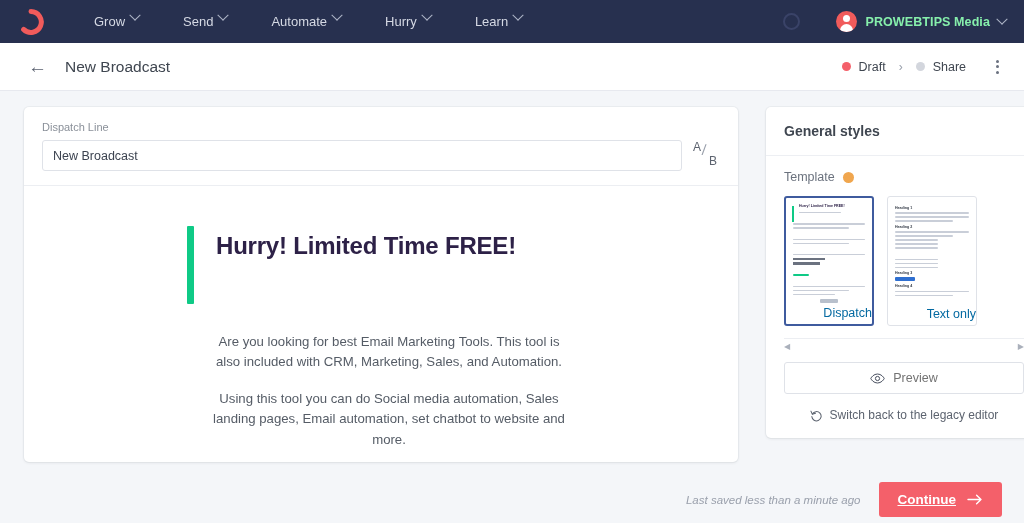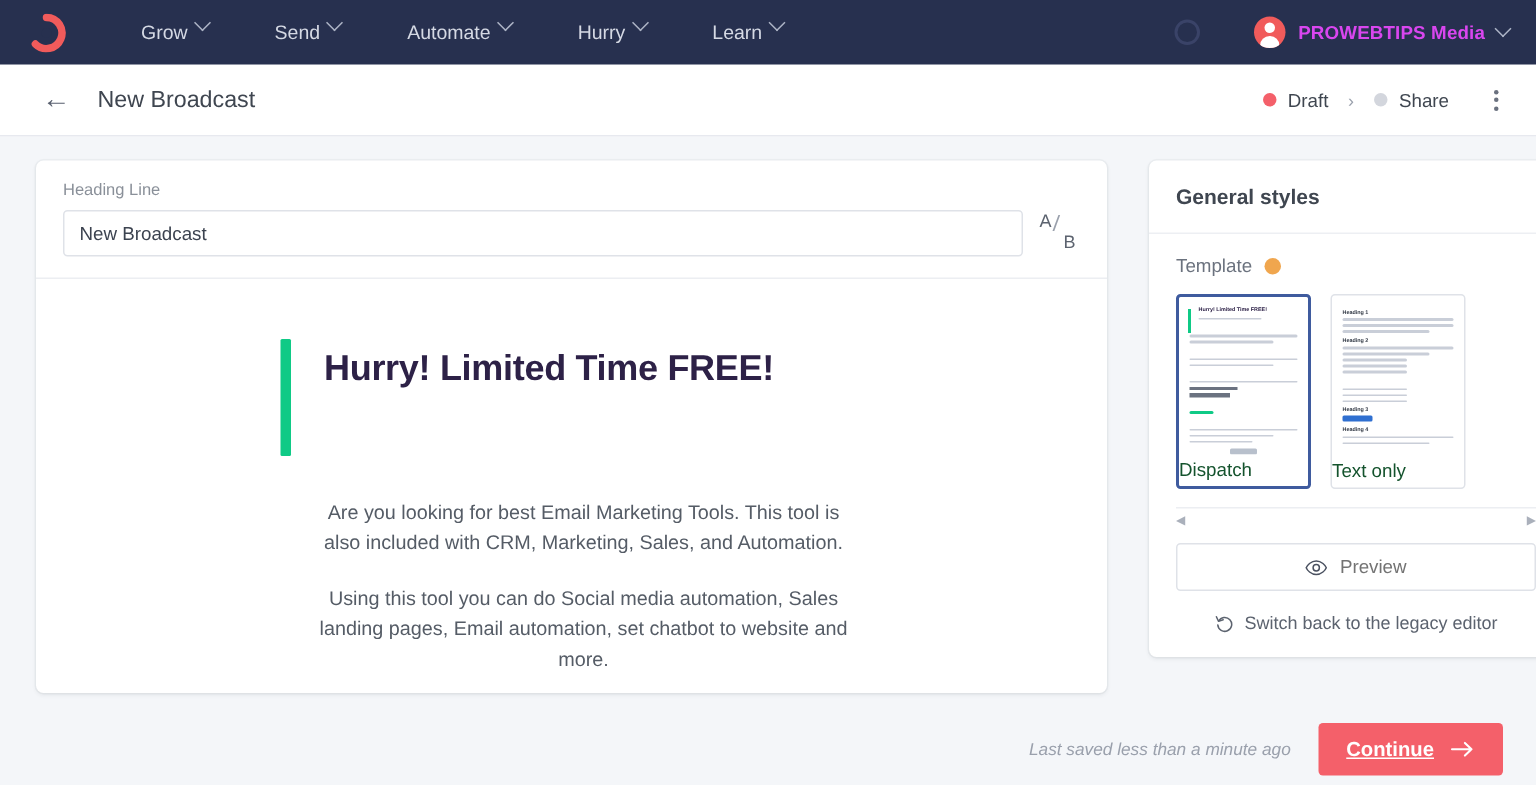--- a/index.html
+++ b/index.html
@@ -71,21 +71,21 @@
   .avatar::before {
     content:''; position:absolute;
     width:7px; height:7px; border-radius:50%;
     background:#fff; left:7px; top:4px;
   }
   .avatar::after {
     content:''; position:absolute;
     width:13px; height:8px; border-radius:7px 7px 0 0;
     background:#fff; left:4px; top:13px;
   }
-  .user-name { color:#d946ef; font-size:12.5px; font-weight:600; letter-spacing:.1px; }
+  .user-name { color:#86efac; font-size:12.5px; font-weight:600; letter-spacing:.1px; }
 
   
   .subheader {
     height: 48px;
     background:#fff;
     border-bottom:1px solid #e7e9ef;
     display:flex; align-items:center;
     padding: 0 16px 0 28px;
   }
   .back-arrow {
@@ -180,21 +180,21 @@
   .thumbs { display:flex; gap:13px; }
   .thumb {
     width:90px; height:130px; background:#fff;
     border:1px solid #dfe2e8; border-radius:3px;
     position:relative; overflow:hidden; cursor:pointer;
     display:flex; flex-direction:column;
   }
   .thumb.selected { border:2px solid #3f5b9e; }
   .thumb-caption {
     position:absolute; bottom:4px; left:0; right:0;
-    text-align:left; font-size:12.5px; color:#14532d;
+    text-align:right; font-size:12.5px; color:#0369a1;
     background:#fff; padding-top:3px;
   }
   .mini { padding:6px 7px 0 7px; }
   .mini-green { width:2px; background:#0fca86; position:absolute; left:6px; top:8px; height:16px; }
   .mini-title { font-size:3.6px; font-weight:bold; color:#2d2147; margin-left:6px; line-height:1.5; }
   .mini-line { height:1.6px; background:#c9ced8; margin:2.4px 0; border-radius:1px; }
   .mini-line.sh { width:58%; }
   .mini-line.md { width:78%; }
   .mini-gap { height:5px; }
   .mini-bold { height:2.2px; background:#6b7280; width:45%; margin:2.4px 0; }
@@ -304,21 +304,21 @@
       </div>
   </div>
 </div>
 
 <div class="workspace">
 
   <div class="editor-card">
 
     <div class="subject-zone">
       <div class="subject-col">
-        <span class="subject-label">Heading Line</span>
+        <span class="subject-label">Dispatch Line</span>
         <input class="subject-input" type="text" value="New Broadcast" style="">
       </div>
       <div class="ab-toggle">
         <span class="ab-a">A</span>
         <span class="ab-slash">/</span>
         <span class="ab-b">B</span>
       </div>
     </div>
 
     <div class="divider"></div>

